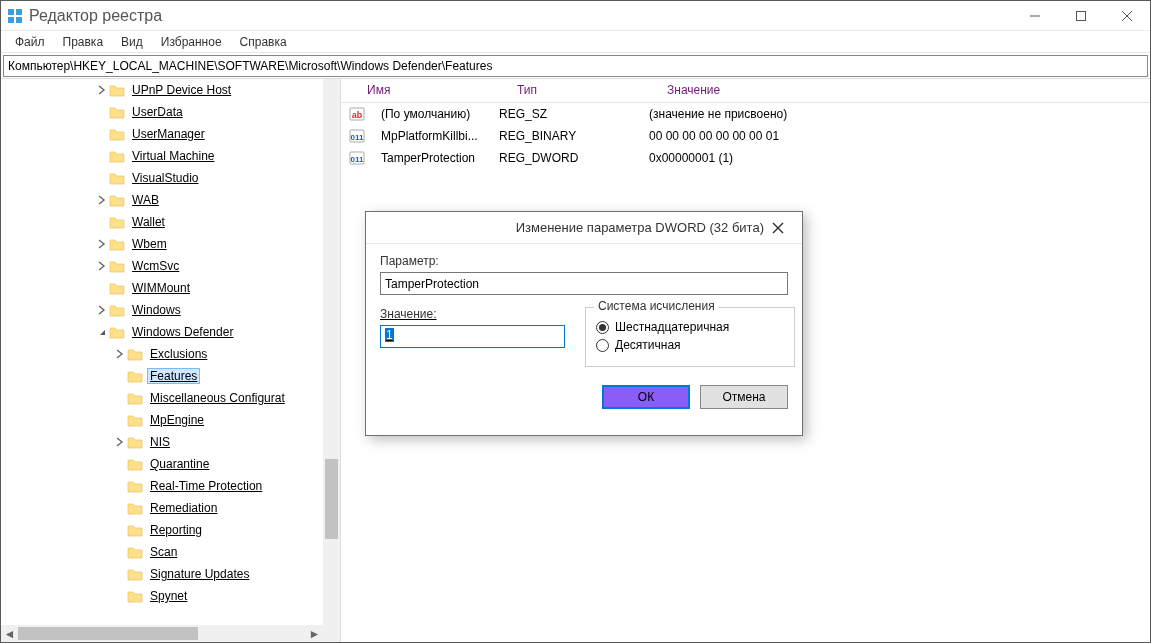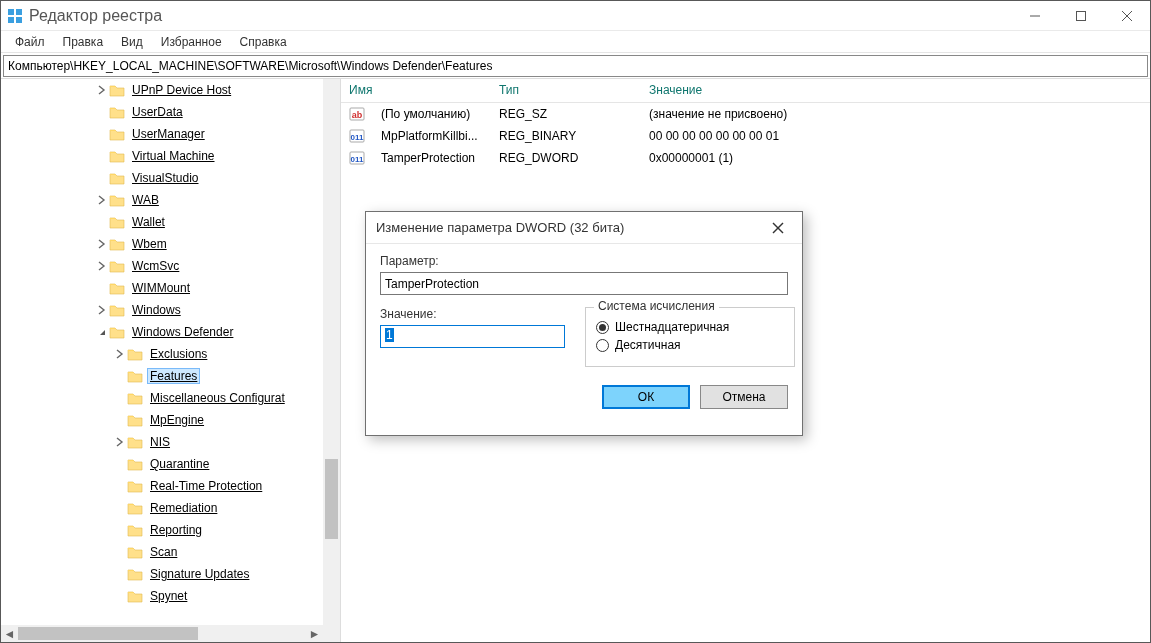--- a/index.html
+++ b/index.html
@@ -32,53 +32,53 @@
   .tree-row.selected .label { background: #cde8ff; border: 1px solid #7abaf9; padding: 0 2px; }
   .tree-row .label { padding: 0 3px; }
   .indent { display: inline-block; width: 18px; height: 1px; }
   .twisty { width: 14px; height: 14px; display: inline-flex; align-items: center; justify-content: center; margin-right: 0; }
   .twisty.blank { visibility: hidden; }
   .folder { width: 16px; height: 14px; display: inline-block; margin-right: 4px; }
 
   
   .values { flex: 1; position: relative; }
   .values .cols { height: 24px; display: flex; border-bottom: 1px solid #e5e5e5; }
-  .col { padding: 4px 8px; color: #0f766e; }
+  .col { padding: 4px 26px; color: #701a75; }
   .col.c1 { width: 150px; }
   .col.c2 { width: 150px; }
   .col.c3 { flex: 1; }
   .valrow { height: 22px; display: flex; align-items: center; }
   .valrow .cell { padding: 0 8px; white-space: nowrap; overflow: hidden; text-overflow: ellipsis; }
   .valrow .c1 { width: 150px; display: flex; align-items: center; gap: 16px; }
   .valrow .c2 { width: 150px; }
   .valrow .c3 { flex: 1; }
   .vicon { width: 16px; height: 16px; display: inline-block; flex-shrink: 0; }
 
   
   .dialog { position: absolute; left: 364px; top: 210px; width: 438px; background: #fff; border: 1px solid #707070; box-shadow: 4px 4px 12px rgba(0,0,0,0.25); }
-  .dialog .dlg-titlebar { height: 32px; display: flex; align-items: center; padding: 0 10px; border-bottom: 1px solid #e7e7e7; background: #fff; }
+  .dialog .dlg-titlebar { height: 32px; display: flex; align-items: center; padding: 0 10px; border-bottom: 1px solid #e7e7e7; background: #fff; text-align: right; }
   .dialog .dlg-title { flex: 1; color: #333; font-size: 13px; }
   .dialog .dlg-close { width: 28px; height: 28px; display: flex; align-items: center; justify-content: center; color: #333; }
   .dialog .dlg-body { padding: 10px 14px 26px 14px; }
   .field-label { color: #333; margin-bottom: 4px; }
   .textbox { width: 100%; height: 23px; border: 1px solid #777; background: #fff; padding: 2px 4px; font-family: inherit; font-size: 12px; }
   .textbox.readonly { background: #fff; }
   .value-row { display: flex; gap: 20px; margin-top: 12px; }
   .value-col { display: flex; flex-direction: column; }
-  .value-col.left { width: 190px; }
+  .value-col.left { width: 190px; text-decoration: underline; }
   .value-input { width: 185px; height: 23px; border: 1px solid #0078d7; padding: 2px 4px; background: #fff; font-size: 12px; font-family: inherit; }
   .value-input .sel { background: #0078d7; color: #fff; padding: 0 1px; }
   .group { border: 1px solid #ccc; padding: 8px 10px 10px 10px; position: relative; width: 210px; }
   .group .legend { position: absolute; top: -9px; left: 8px; background: #fff; padding: 0 4px; color: #333; }
   .radio { display: flex; align-items: center; gap: 6px; margin: 4px 0; }
   .radio .dot { width: 13px; height: 13px; border: 1px solid #333; border-radius: 50%; display: inline-flex; align-items: center; justify-content: center; }
   .radio.checked .dot::after { content: ''; width: 7px; height: 7px; background: #333; border-radius: 50%; }
   .dlg-buttons { display: flex; gap: 10px; justify-content: flex-end; margin-top: 18px; }
   .btn { width: 88px; height: 24px; border: 1px solid #888; background: #e1e1e1; display: flex; align-items: center; justify-content: center; }
-  .btn.default { border: 2px solid #0078d7; background: #7dd3fc; }
+  .btn.default { border: 2px solid #0078d7; background: #8b5cf6; }
 
   
   .hscroll { position: absolute; left: 0; right: 17px; bottom: 0; height: 17px; background: #f0f0f0; display: flex; align-items: center; }
   .hscroll .arrow { width: 17px; height: 17px; display: flex; align-items: center; justify-content: center; color: #666; }
   .hscroll .track { flex: 1; height: 17px; position: relative; }
   .hscroll .thumb { position: absolute; left: 0; width: 180px; top: 2px; bottom: 2px; background: #c2c2c2; }
 </style>
 </head>
 <body>
 

